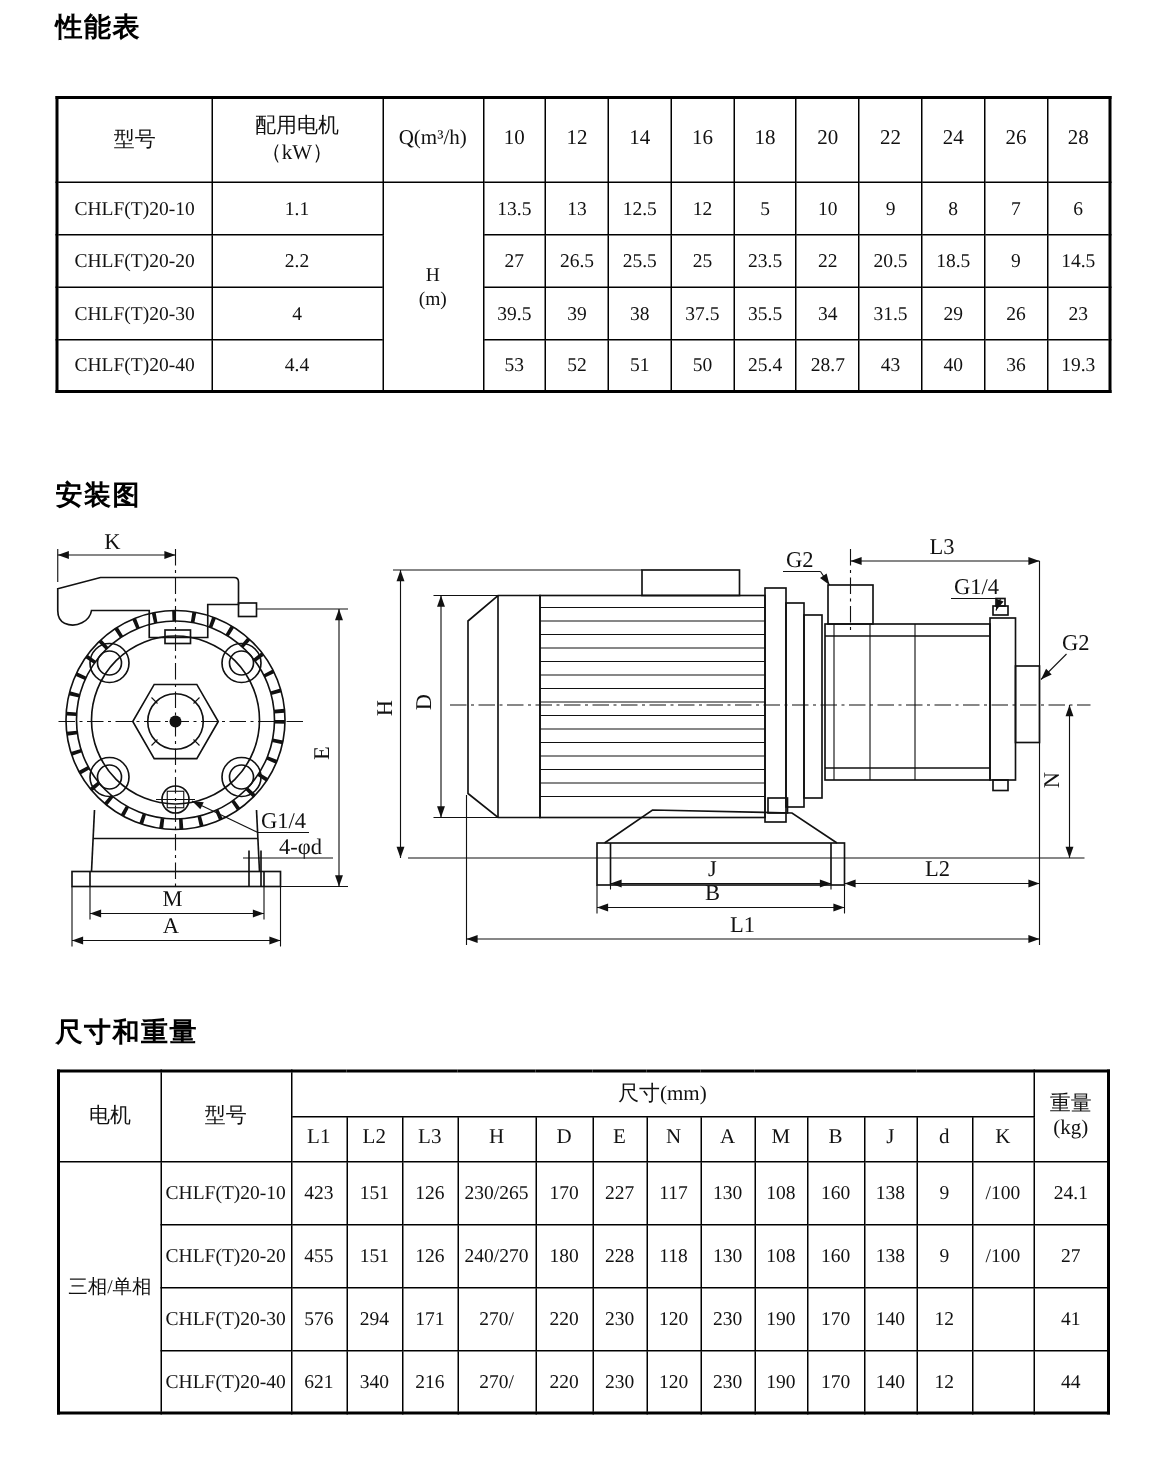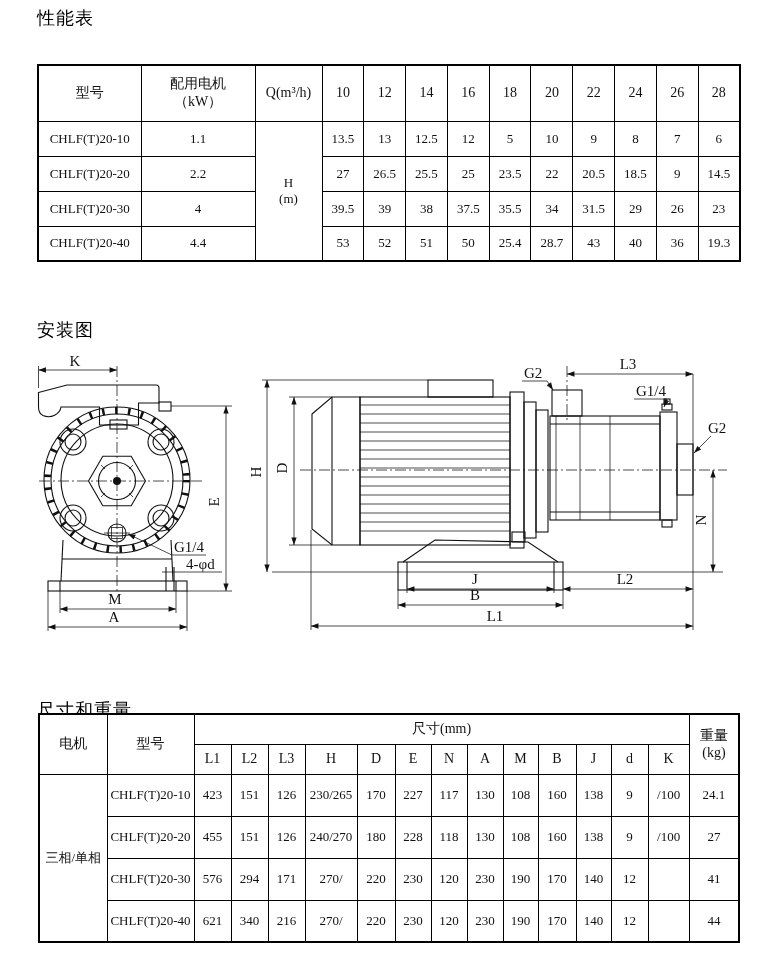--- a/index.html
+++ b/index.html
@@ -3,21 +3,21 @@
 <meta charset="utf-8">
 <style>
   html,body{margin:0;padding:0;}
   body{
     position:relative;width:780px;height:977px;background:#ffffff;
     font-family:"Liberation Serif","DejaVu Sans",serif;color:#1a1a1a;overflow:hidden;
   }
   .sec-title{
     position:absolute;left:37px;margin:0;
     font-family:"Liberation Sans","DejaVu Sans",sans-serif;
-    font-weight:normal;font-size:18px;color:#000;letter-spacing:1px;
+    font-weight:bold;font-size:18px;color:#000;letter-spacing:1px;
   }
   table{position:absolute;border-collapse:collapse;table-layout:fixed;background:#fff;}
   table,td,th{border:1px solid #000;}
   table{border-width:2px;}
   td,th{
     text-align:center;vertical-align:middle;padding:0 1px;
     font-weight:normal;font-size:13.5px;color:#111;
     white-space:pre-line;overflow:hidden;
   }
   th{font-size:14px;}
@@ -295,21 +295,21 @@
     <text x="601" y="44">G1/4</text>
     <line class="thin" x1="599" y1="47" x2="632" y2="47"></line>
     <line class="thin" x1="632" y1="47" x2="629" y2="55" marker-end="url(#arr)"></line>
 
     <text x="673" y="81">G2</text>
     <line class="thin" x1="676" y1="84" x2="659" y2="101" marker-end="url(#arr)"></line>
   </g>
 </svg>
 </div>
 
-<h2 class="sec-title" style="top:698px;">尺寸和重量</h2>
+<h2 class="sec-title" style="top:676px;">尺寸和重量</h2>
 
 <table id="dims-table">
   <colgroup>
     <col style="width:68px">
       <col style="width:87px">
     <col style="width:37px">
       <col style="width:37px">
       <col style="width:37px">
       <col style="width:52px">
       <col style="width:38px">

